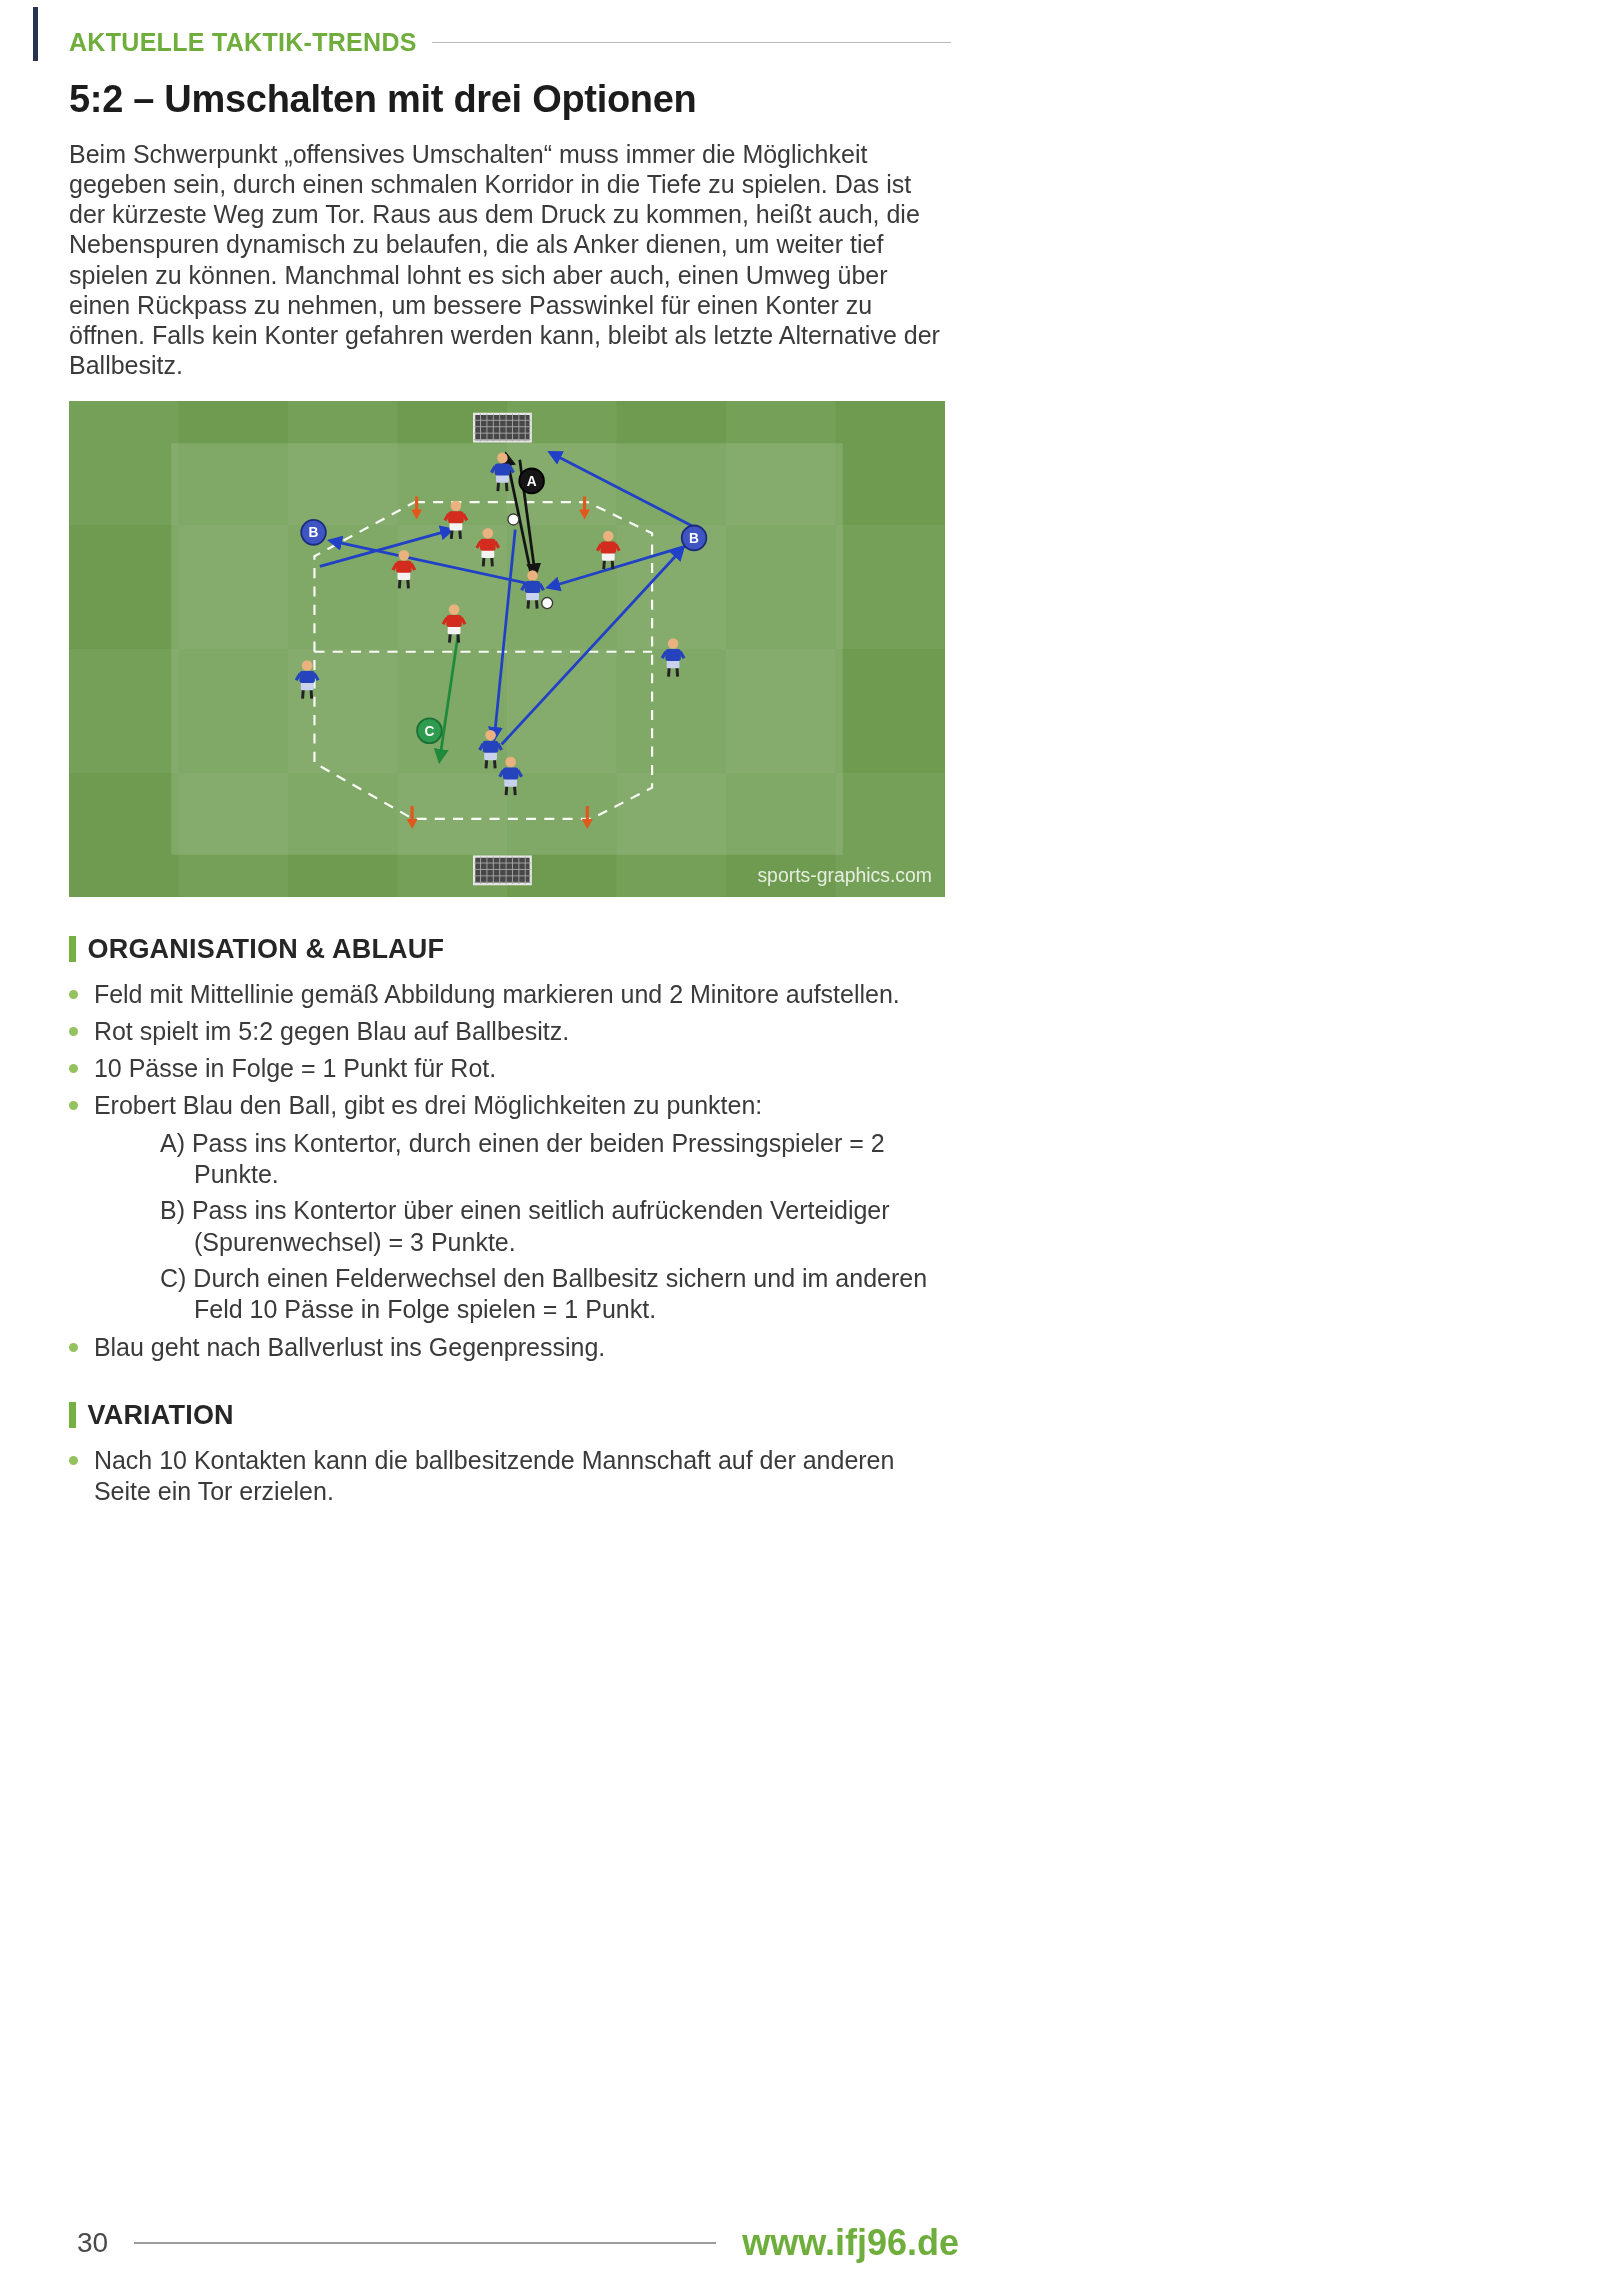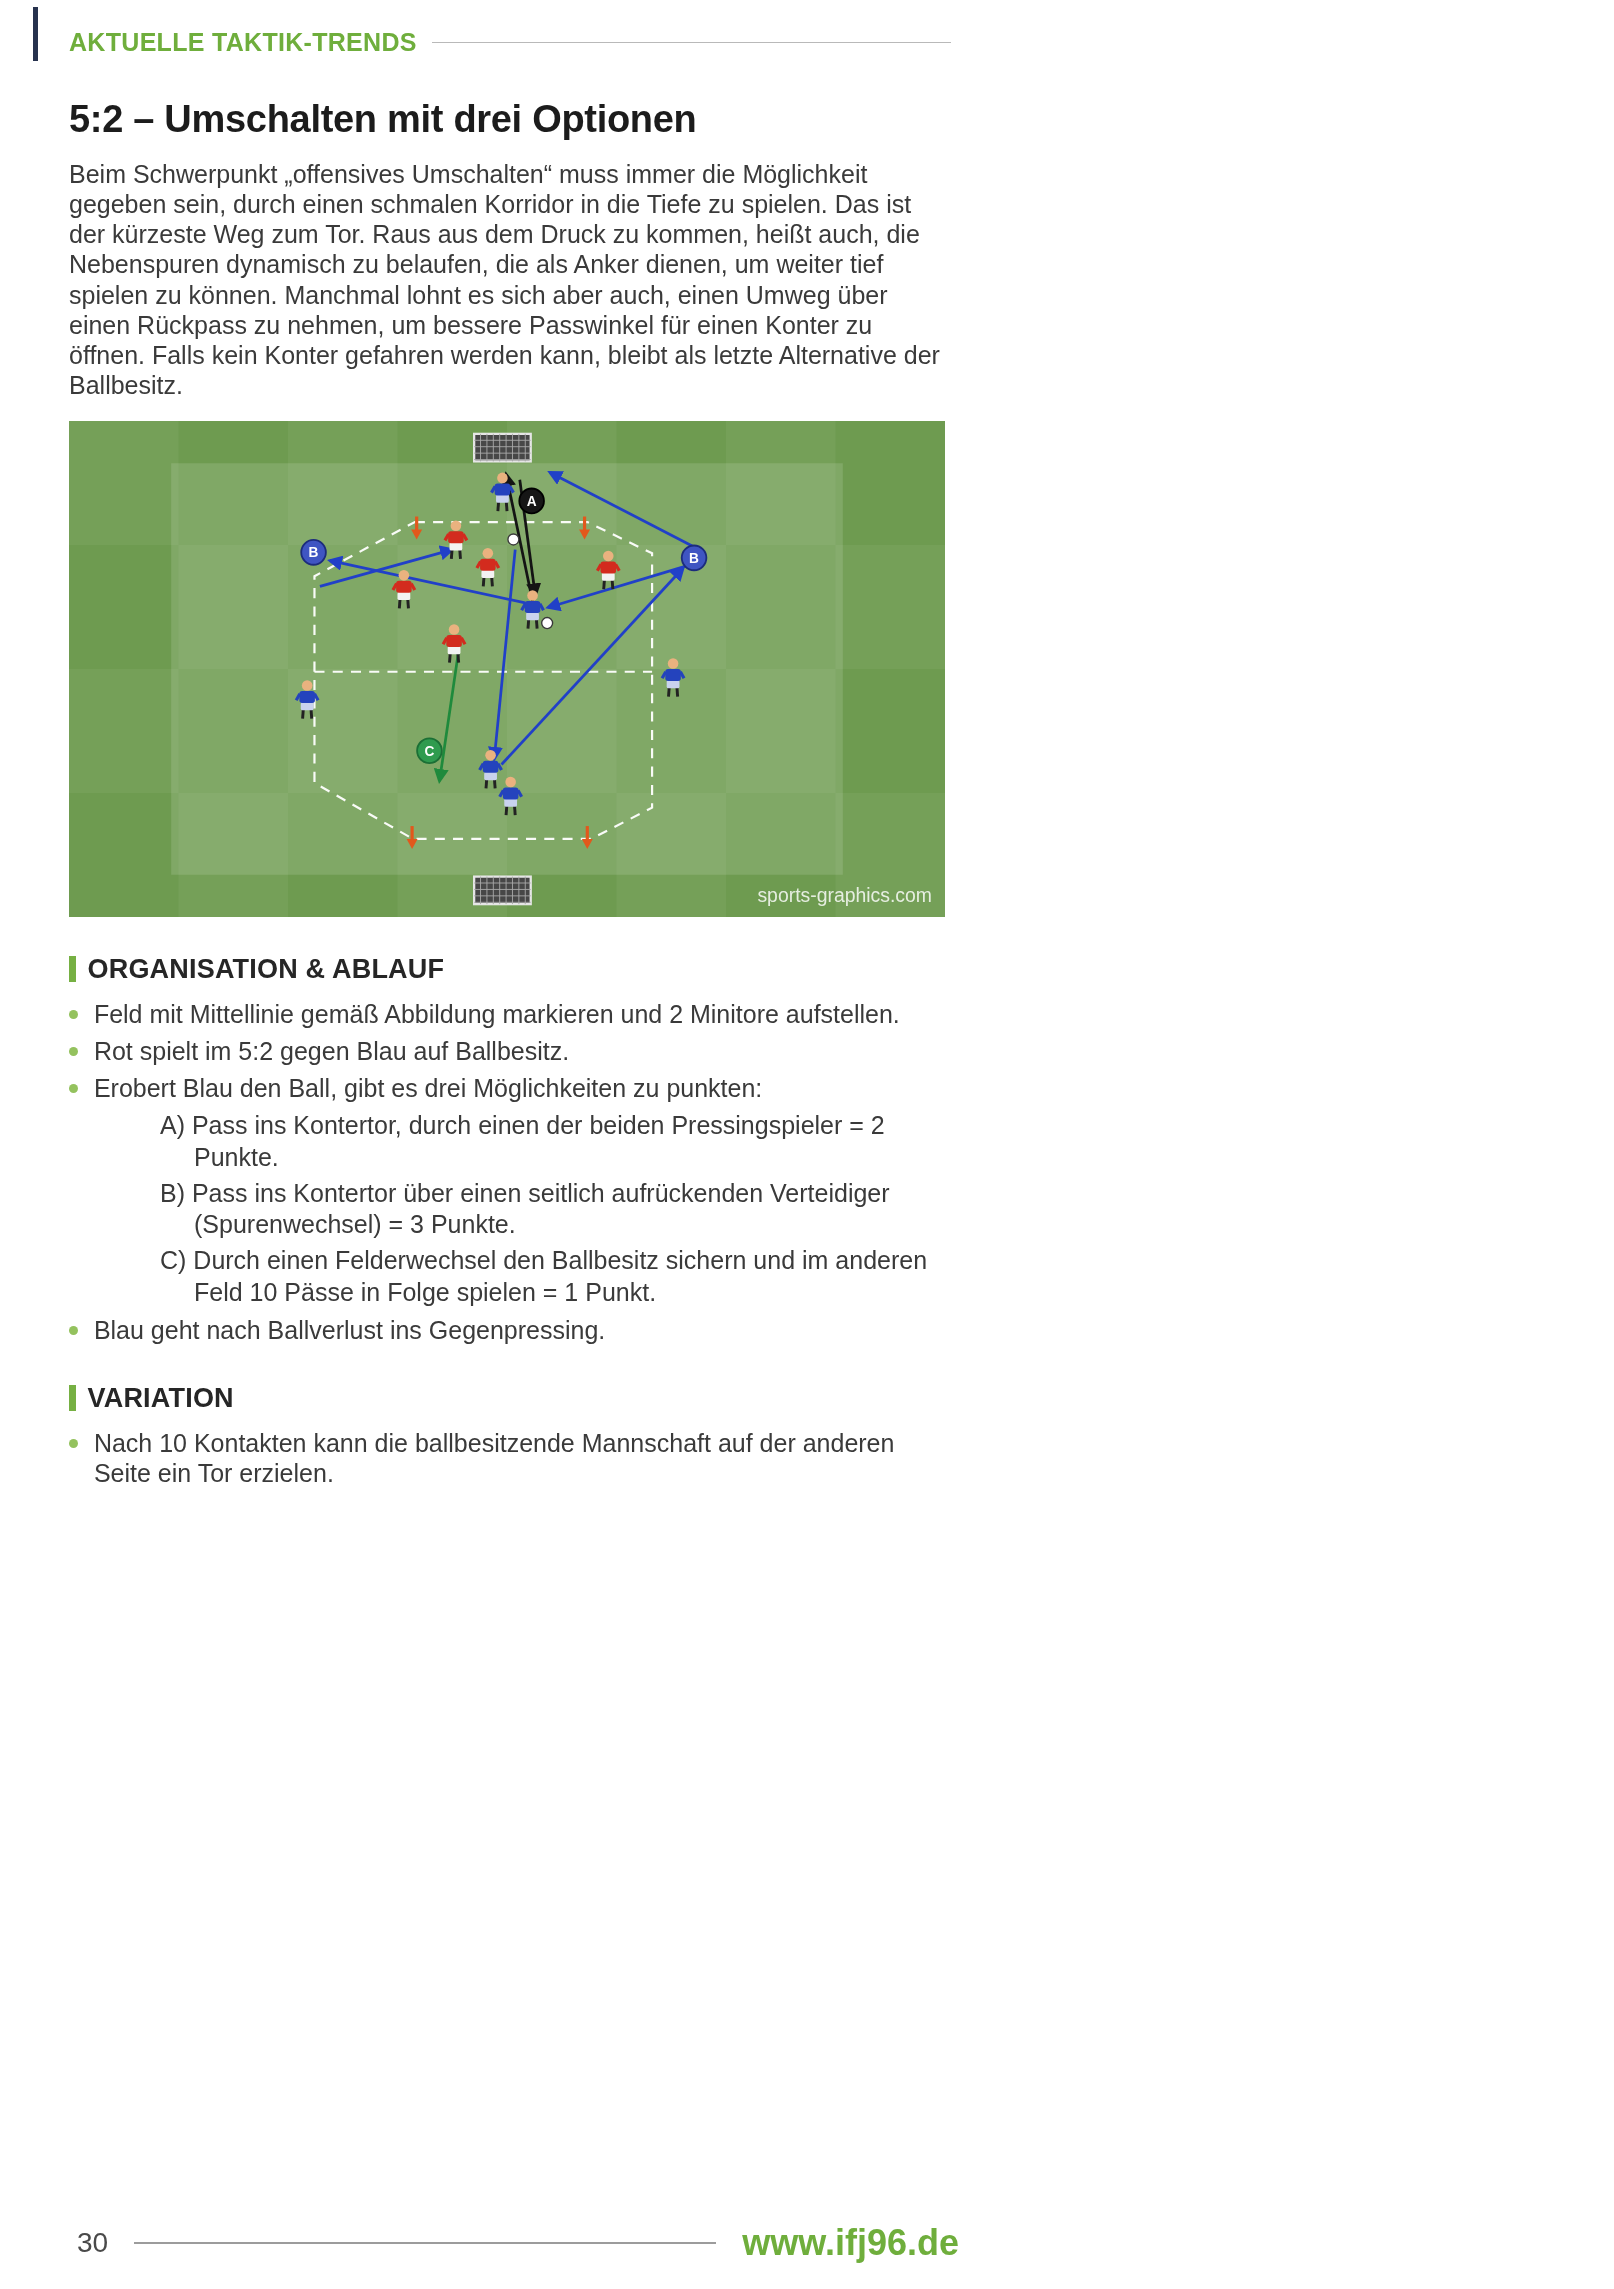--- a/index.html
+++ b/index.html
@@ -8,21 +8,21 @@
     position:relative; width:1614px; height:2290px; background:#ffffff;
     font-family:"Liberation Sans", sans-serif; color:#3a3a3a; overflow:hidden;
   }
   .edge-tick { position:absolute; left:33px; top:7.4px; width:4.6px; height:54px; background:#27324e; }
   .content { position:absolute; left:69px; top:28px; width:882px; }
 
   .kicker-row { display:flex; align-items:center; gap:14.8px; }
   .kicker { font-size:25px; font-weight:bold; color:#6fae3c; letter-spacing:0.3px; }
   .kicker-rule { flex:1; height:1.8px; background:#b9b9b9; }
 
-  .title { margin-top:41px; font-size:38px; font-weight:bold; color:#1c1c1c; letter-spacing:-0.3px; }
+  .title { margin-top:21px; font-size:38px; font-weight:bold; color:#1c1c1c; letter-spacing:-0.3px; }
   .intro { margin-top:17.5px; font-size:25px; line-height:1.21; color:#3a3a3a; }
 
   .diagram { margin-top:20px; position:relative; width:876px; height:496px; }
   .diagram svg { display:block; width:100%; height:100%; }
   .watermark { position:absolute; right:13px; bottom:9.2px; font-size:19.4px; color:rgba(255,255,255,.82); }
   .dash { fill:none; stroke:#ffffff; stroke-width:2.4; stroke-dasharray:11 9; opacity:.95; }
 
   .section-head { margin-top:37px; display:flex; align-items:center; gap:12px; }
   .section-bar { width:6.5px; height:26px; background:#76b043; }
   .section-title { font-size:27px; font-weight:bold; color:#262626; letter-spacing:0.2px; }
@@ -278,20 +278,24 @@
       <div class="bullet">
         <span class="dot"></span>
         <span>Feld mit Mittellinie gemäß Abbildung markieren und 2 Minitore aufstellen.</span>
       </div>
       <div class="bullet">
         <span class="dot"></span>
         <span>Rot spielt im 5:2 gegen Blau auf Ballbesitz.</span>
       </div>
       <div class="bullet">
         <span class="dot"></span>
+        <span>10 Pässe in Folge = 1 Punkt für Rot.</span>
+      </div>
+      <div class="bullet">
+        <span class="dot"></span>
         <span>Erobert Blau den Ball, gibt es drei Möglichkeiten zu punkten:</span>
       </div>
       <div class="options">
         <div class="option">A) Pass ins Kontertor, durch einen der beiden Pressingspieler = 2 Punkte.</div>
         <div class="option">B) Pass ins Kontertor über einen seitlich aufrückenden Verteidiger (Spurenwechsel) = 3 Punkte.</div>
         <div class="option">C) Durch einen Felderwechsel den Ballbesitz sichern und im anderen Feld 10 Pässe in Folge spielen = 1 Punkt.</div>
       </div>
       <div class="bullet">
         <span class="dot"></span>
         <span>Blau geht nach Ballverlust ins Gegenpressing.</span>

